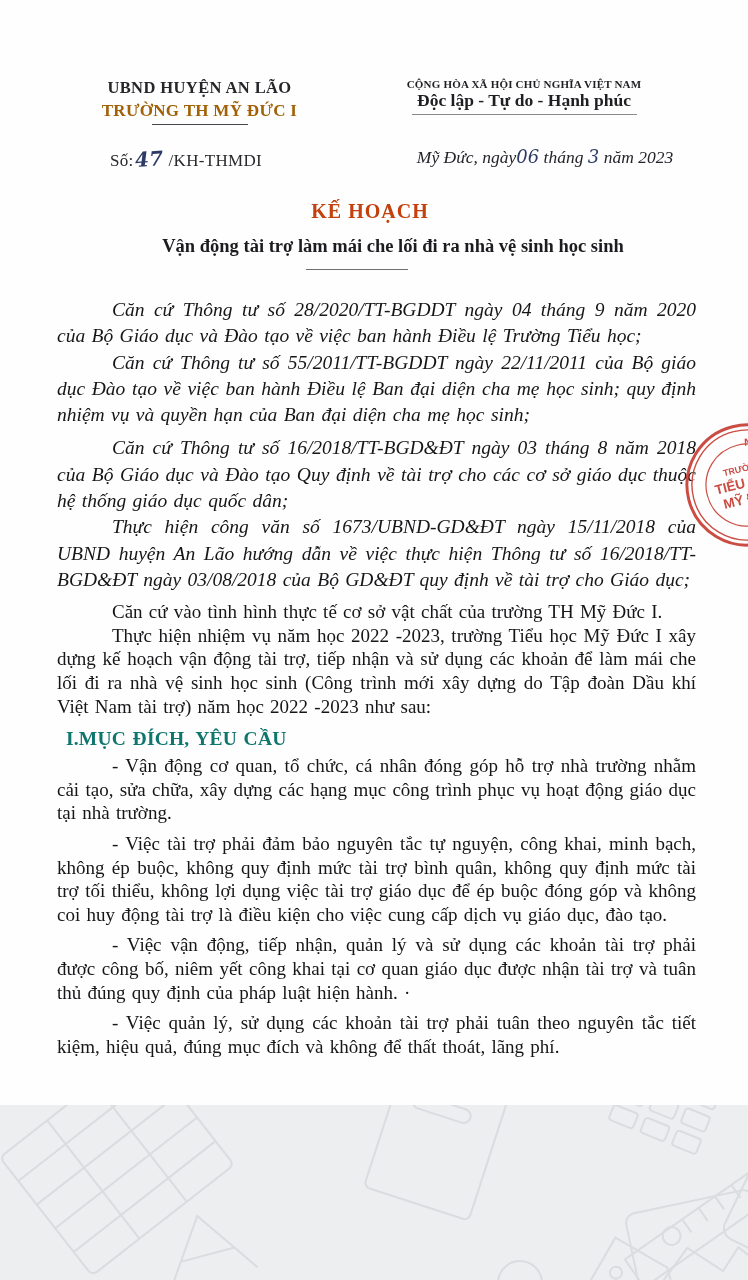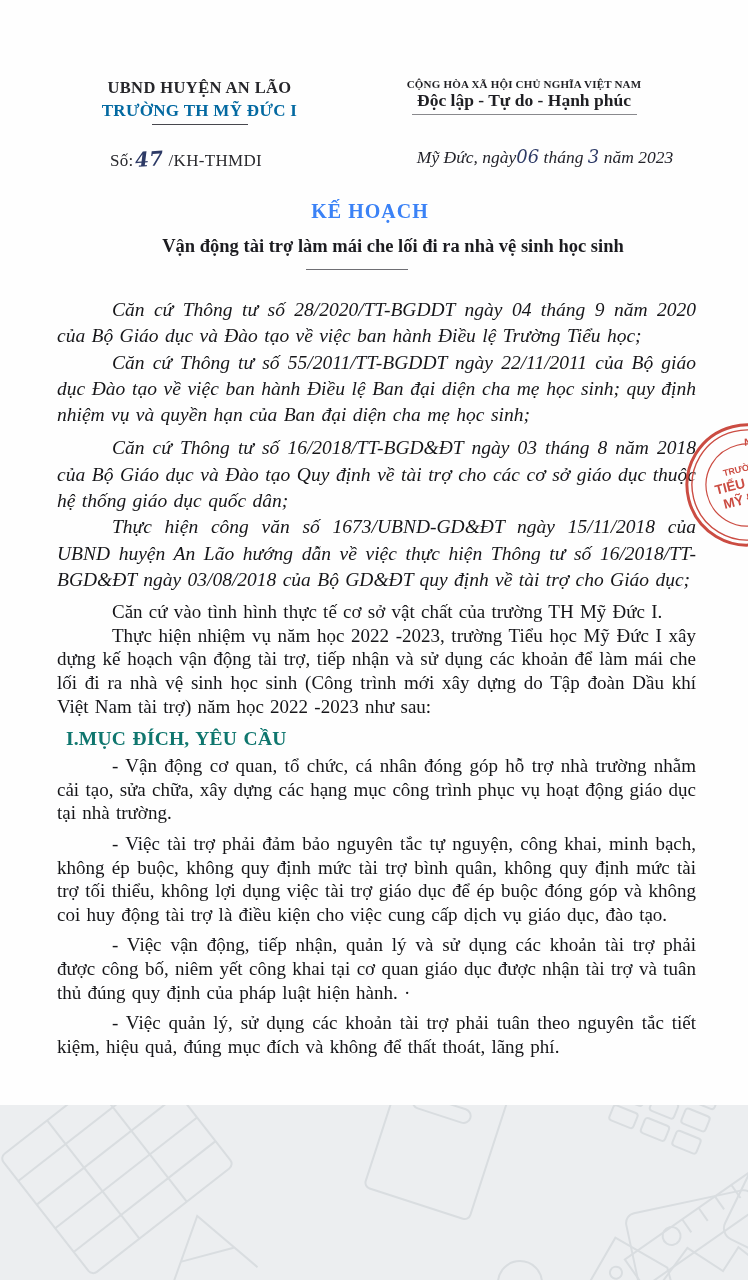--- a/index.html
+++ b/index.html
@@ -10,21 +10,21 @@
   }
   .page{
     position:absolute;left:0;top:0;width:748px;height:1105px;
     background:#fefefe;overflow:hidden;color:#1b1b1d;
   }
   
   .hdr-left{
     position:absolute;left:92px;top:78px;width:215px;text-align:center;
   }
   .hdr-left .l1{font-size:16.5px;font-weight:600;letter-spacing:.4px;color:#26262a;}
-  .hdr-left .l2{font-size:17px;font-weight:700;letter-spacing:.3px;margin-top:3px;color:#0369a1;}
+  .hdr-left .l2{font-size:17px;font-weight:700;letter-spacing:.3px;margin-top:3px;color:#a16207;}
   .hdr-left .u{width:96px;height:0;border-bottom:1.6px solid #47474d;margin:3px auto 0 auto;}
   .doc-number{
     position:absolute;left:110px;top:147px;font-size:17px;color:#2a2a2e;letter-spacing:.3px;
   }
   .hand{
     font-family:"DejaVu Serif", serif;font-style:italic;font-weight:600;
     color:#2d3a66;display:inline-block;
   }
   .doc-number .hand{font-size:20px;transform:rotate(-4deg);margin:0 1px;}
   .hdr-right{
@@ -34,21 +34,21 @@
   .hdr-right .l2{font-size:17.5px;font-weight:700;color:#1f1f23;}
   .hdr-right .u{width:225px;height:0;border-bottom:1.2px solid #6b6b70;margin:3px auto 0 auto;opacity:.8;}
   .dateline{
     position:absolute;left:380px;top:146px;width:330px;text-align:center;
     font-style:italic;font-size:17.5px;color:#23232a;
   }
   .dateline .hand{font-size:18px;font-weight:400;}
   
   .title{
     position:absolute;left:0;top:200px;width:740px;text-align:center;
-    font-size:20px;font-weight:700;letter-spacing:1px;color:#3b82f6;
+    font-size:20px;font-weight:700;letter-spacing:1px;color:#c2410c;
   }
   .subtitle{
     position:absolute;left:0;top:236px;width:726px;text-align:center;
     font-size:18.5px;font-weight:700;color:#1c1c20;padding-left:30px;
   }
   .subtitle-u{
     position:absolute;left:306px;top:269px;width:102px;height:0;
     border-bottom:1.3px solid #55555a;opacity:.85;
   }
   

